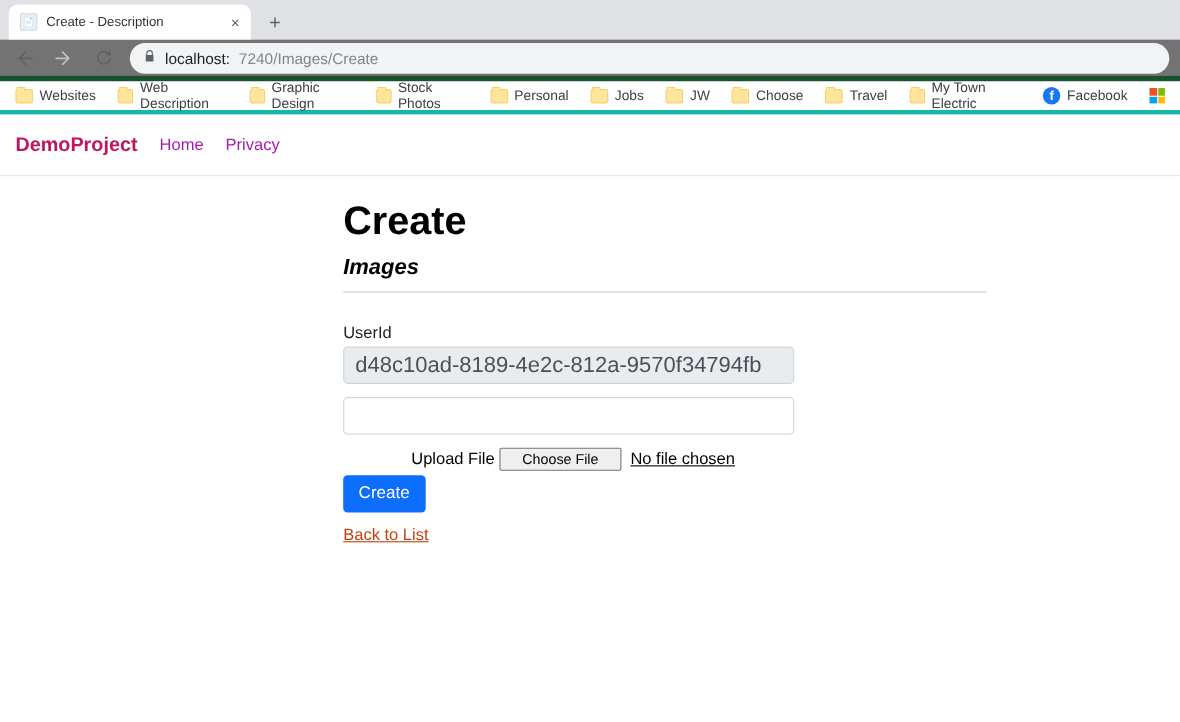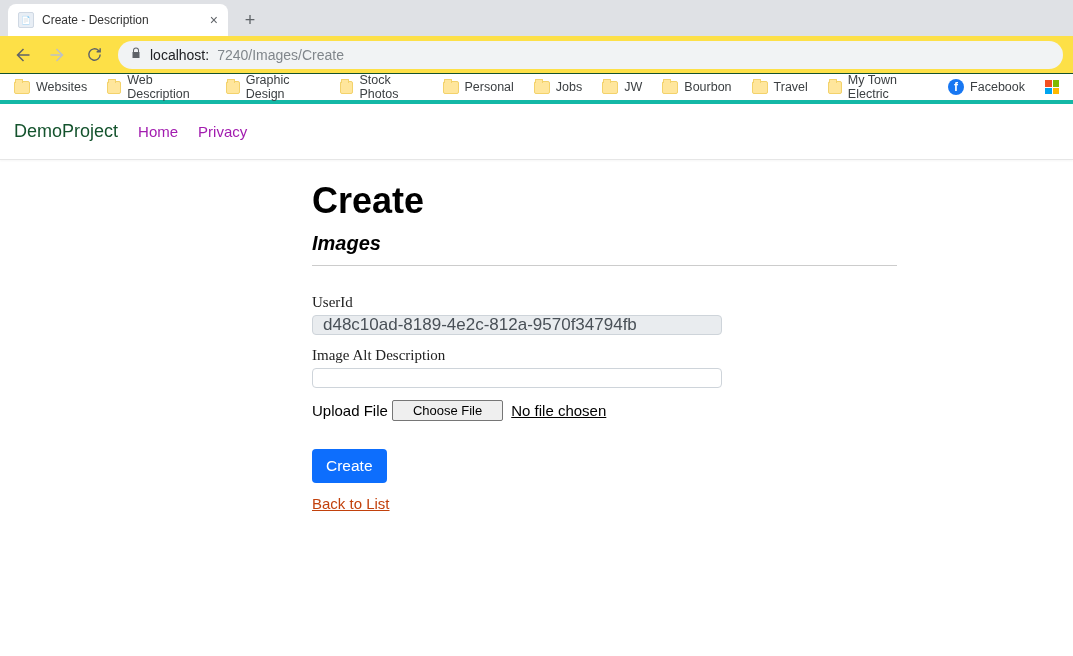--- a/index.html
+++ b/index.html
@@ -5,53 +5,53 @@
     * { margin: 0; padding: 0; box-sizing: border-box; }
     body { font-family: -apple-system, BlinkMacSystemFont, "Segoe UI", Arial, sans-serif; background: #fff; width: 1073px; height: 656px; overflow: hidden; }
 
     
     .tabstrip { height: 36px; background: #dfe1e5; display: flex; align-items: flex-end; padding: 4px 8px 0 8px; }
     .tab { display: flex; align-items: center; background: #fff; border-top-left-radius: 8px; border-top-right-radius: 8px; height: 32px; padding: 0 10px; font-size: 12px; color: #333; min-width: 220px; gap: 8px; }
     .tab .favicon { width: 16px; height: 16px; background: #e8eef5; border: 1px solid #cfd8e3; border-radius: 2px; display: flex; align-items: center; justify-content: center; font-size: 8px; color: #6e7a8a; }
     .tab .tab-close { margin-left: auto; font-size: 14px; color: #5f6368; }
     .newtab { width: 28px; height: 28px; display: flex; align-items: center; justify-content: center; font-size: 18px; color: #5f6368; margin-left: 8px; margin-bottom: 2px; border-radius: 50%; }
 
-    .toolbar { height: 38px; background: #fde047; display: flex; align-items: center; padding: 13px 10px; gap: 12px; border-bottom: 1px solid #14532d; }
+    .toolbar { height: 38px; background: #737373; display: flex; align-items: center; padding: 13px 10px; gap: 12px; border-bottom: 5px solid #14532d; }
     .nav-btn { width: 24px; height: 24px; display: flex; align-items: center; justify-content: center; color: #5f6368; font-size: 18px; }
     .nav-btn.disabled { color: #bdc1c6; }
     .omnibox { flex: 1; height: 28px; background: #f1f3f4; border-radius: 14px; display: flex; align-items: center; padding: 0 12px; font-size: 14px; color: #202124; gap: 8px; }
     .lock-ic { font-size: 12px; color: #5f6368; }
     .muted { color: #80868b; }
 
     .bookmarks { height: 30px; background: #fff; display: flex; align-items: center; padding: 0 14px; gap: 20px; font-size: 12.5px; color: #3c4043; border-bottom: 4px solid #14b8a6; }
     .bm { display: flex; align-items: center; gap: 6px; }
     .bm .folder { width: 16px; height: 13px; background: #ffe69c; border: 1px solid #f3d26b; border-radius: 2px; position: relative; }
     .bm .folder::before { content: ""; position: absolute; top: -3px; left: 0; width: 6px; height: 3px; background: #ffe69c; border: 1px solid #f3d26b; border-bottom: none; border-radius: 1px 1px 0 0; }
     .fb-ic { width: 16px; height: 16px; border-radius: 50%; background: #1877f2; display: flex; align-items: center; justify-content: center; color: #fff; font-weight: bold; font-size: 12px; }
     .ms-ic { width: 14px; height: 14px; display: grid; grid-template: 1fr 1fr / 1fr 1fr; gap: 1px; }
     .ms-ic span:nth-child(1){background:#f25022;} .ms-ic span:nth-child(2){background:#7fba00;}
     .ms-ic span:nth-child(3){background:#00a4ef;} .ms-ic span:nth-child(4){background:#ffb900;}
 
     
     .app-nav { height: 56px; display: flex; align-items: center; padding: 0 14px; gap: 20px; border-bottom: 1px solid #e6e6e6; box-shadow: 0 1px 2px rgba(0,0,0,0.04); }
-    .brand { font-size: 18px; font-weight: 400; color: #14532d; }
+    .brand { font-size: 18px; font-weight: 700; color: #be185d; }
     .nav-link { font-size: 15px; color: #a21caf; text-decoration: none; }
 
     
     .content { padding: 20px 0 0 312px; max-width: 730px; position: relative; }
     h1 { font-size: 36px; font-weight: 700; margin-bottom: 10px; }
     h4.sub { font-size: 20px; font-weight: 700; margin-bottom: 6px; padding-bottom: 4px; font-style: italic;}
     hr.sep { border: none; border-top: 1px solid #ccc; margin-bottom: 28px; width: 585px; }
 
     .form-group { margin-bottom: 12px; }
-    .lbl { display: block; font-size: 15px; margin-bottom: 4px; color: #222; font-family: Liberation Serif, serif; }
-    .input { width: 410px; height: 20px; border: 1px solid #ced4da; border-radius: 4px; padding: 0 10px; font-size: 17px; }
+    .lbl { display: block; font-size: 15px; margin-bottom: 4px; color: #222; }
+    .input { width: 410px; height: 34px; border: 1px solid #ced4da; border-radius: 4px; padding: 0 10px; font-size: 20px; }
     .input.ro { background: #e9ecef; color: #495057; }
 
-    .file-row { font-size: 15px; margin-bottom: 28px; display: flex; align-items: center; gap: 4px; }
+    .file-row { font-size: 15px; margin-bottom: 4px; display: flex; align-items: center; gap: 4px; justify-content: center; }
     .file-btn { font-size: 13px; padding: 2px 20px; border: 1px solid #767676; background: #efefef; border-radius: 2px; }
     .nofile { margin-left: 4px; text-decoration: underline; }
 
     .btn-primary { background: #0d6efd; color: #fff; border: none; font-size: 15.5px; padding: 8px 14px; border-radius: 4px; cursor: pointer; }
     .backlink { color: #c2410c; font-size: 15px; text-decoration: underline; display: inline-block; margin-top: 12px; }
 
     
     .arrow-svg { position: absolute; left: -288px; top: 70px; pointer-events: none; }
   </style>
 </head>
@@ -117,21 +117,21 @@
   <span class="bm">
       <span class="folder"></span>
       <span>Jobs</span>
     </span>
   <span class="bm">
       <span class="folder"></span>
       <span>JW</span>
     </span>
   <span class="bm">
       <span class="folder"></span>
-      <span>Bourbon</span>
+      <span>Choose</span>
     </span>
   <span class="bm">
       <span class="folder"></span>
       <span>Travel</span>
     </span>
   <span class="bm">
       <span class="folder"></span>
       <span>My Town Electric</span>
     </span>
   <span class="bm">
@@ -169,21 +169,20 @@
   <h1>Create</h1>
   <h4 class="sub">Images</h4>
   <hr class="sep">
 
   <div class="form-group">
     <label class="lbl">UserId</label>
     <input class="input ro" readonly="" value="d48c10ad-8189-4e2c-812a-9570f34794fb" style="">
   </div>
 
   <div class="form-group">
-    <label class="lbl">Image Alt Description</label>
     <input class="input" value="" style="">
   </div>
 
   <div class="file-row">
     <span>Upload File</span>
     <button class="file-btn">Choose File</button>
     <span class="nofile">No file chosen</span>
   </div>
 
   <button class="btn-primary">Create</button>

